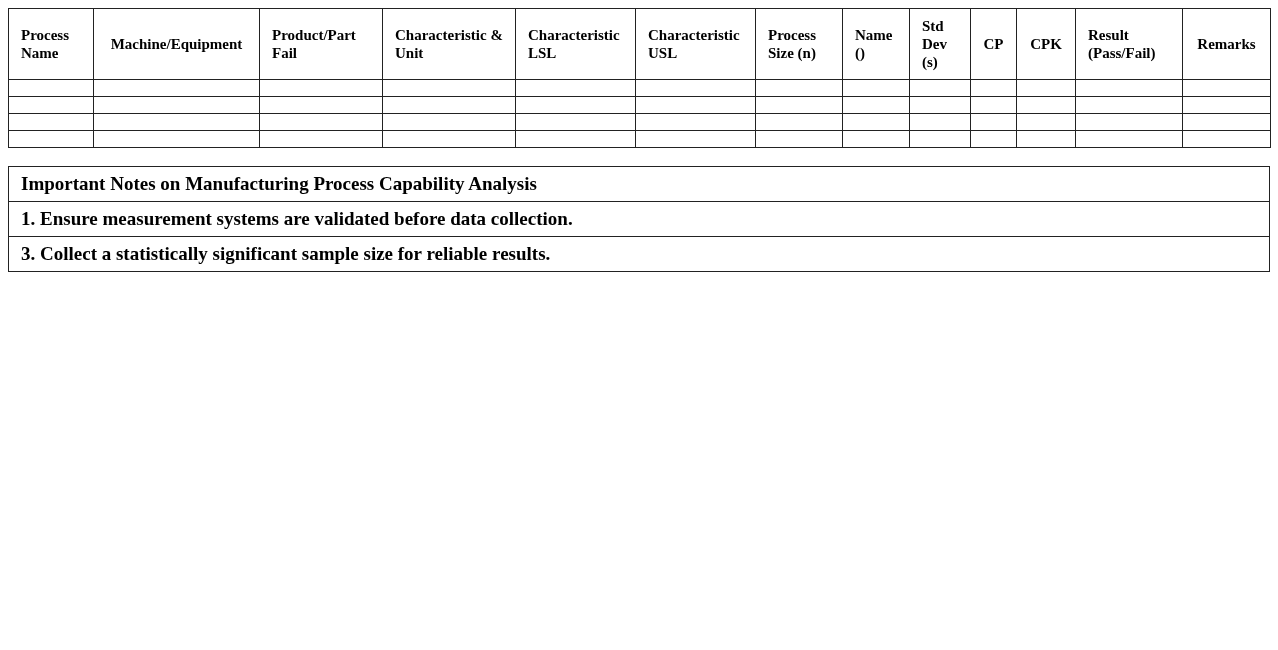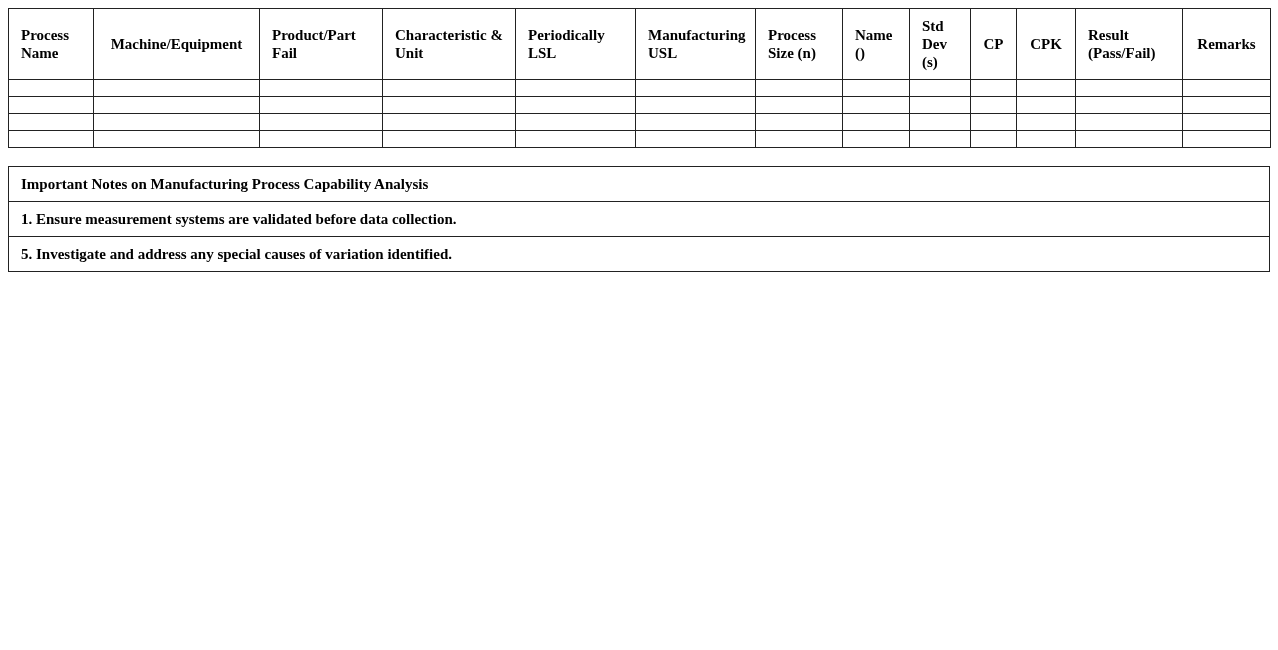--- a/index.html
+++ b/index.html
@@ -48,21 +48,21 @@
       border-collapse: collapse;
       width: 1262px;
       margin-top: 18px;
     }
     table.notes th,
     table.notes td {
       border: 1px solid #222222;
       padding: 0 12px;
       height: 34px;
       text-align: left;
-      font-size: 15px;
+      font-size: 19px;
       vertical-align: middle;
     }
     table.notes th {
       font-weight: bold;
     }
     table.notes td {
       font-weight: bold;
     }
   </style>
 </head>
@@ -85,22 +85,22 @@
       <col style="width:59px">
       <col style="width:107px">
       <col style="width:88px">
     </colgroup>
     <thead>
       <tr>
         <th>Process Name</th>
         <th class="center">Machine/Equipment</th>
         <th>Product/Part Fail</th>
         <th>Characteristic &amp; Unit</th>
-        <th>Periodically LSL</th>
-        <th>Manufacturing USL</th>
+        <th>Characteristic LSL</th>
+        <th>Characteristic USL</th>
         <th>Process Size (n)</th>
         <th>Name ()</th>
         <th>Std Dev (s)</th>
         <th class="center">CP</th>
         <th class="center">CPK</th>
         <th>Result (Pass/Fail)</th>
         <th class="center">Remarks</th>
       </tr>
     </thead>
     <tbody>
@@ -171,18 +171,18 @@
     <thead>
       <tr>
         <th>Important Notes on Manufacturing Process Capability Analysis</th>
       </tr>
     </thead>
     <tbody>
       <tr>
         <td>1. Ensure measurement systems are validated before data collection.</td>
       </tr>
       <tr>
-        <td>5. Investigate and address any special causes of variation identified.</td>
+        <td>3. Collect a statistically significant sample size for reliable results.</td>
       </tr>
     </tbody>
   </table>
 
 </div>
 
 </body></html>

